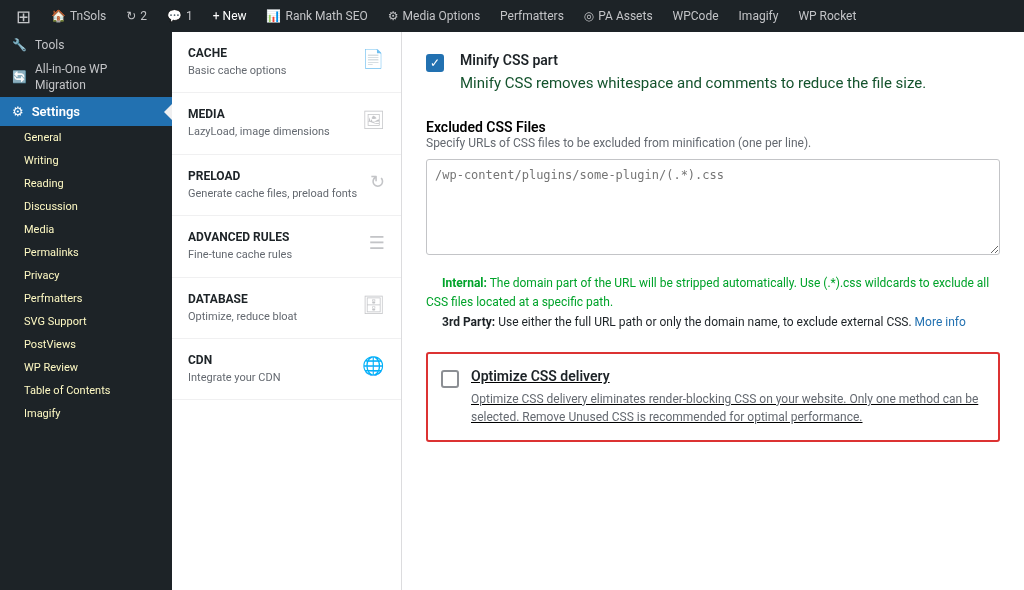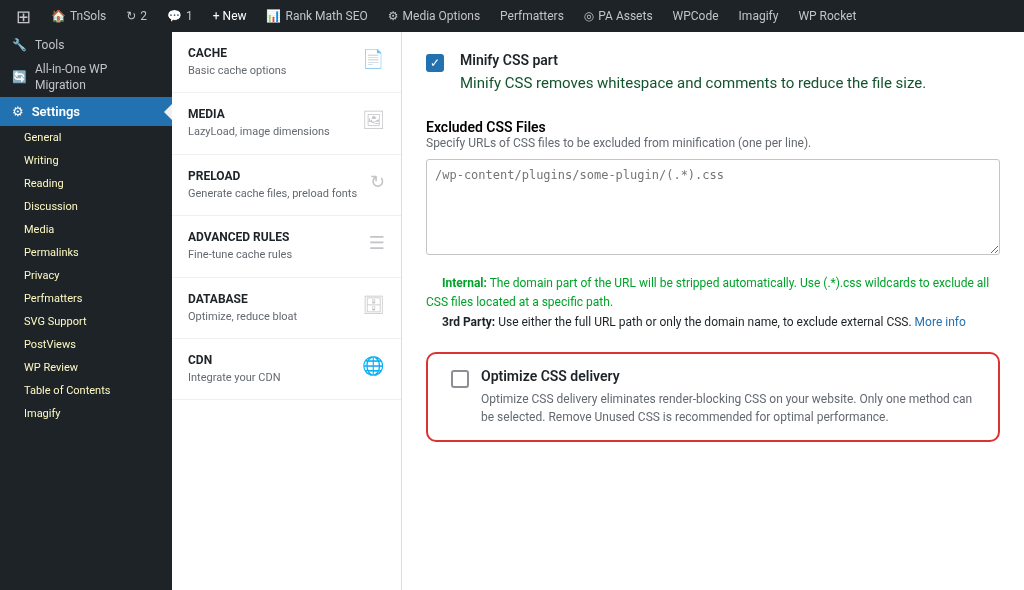--- a/index.html
+++ b/index.html
@@ -217,26 +217,27 @@
       margin-bottom: 20px;
       color: #1d2327;
     }
     .info-text .green { color: #00a32a; }
     .info-text .label-bold { font-weight: 700; padding-left: 16px; }
     .info-text a { color: #2271b1; text-decoration: none; }
 
     
     .optimize-box {
       border: 2px solid #dc3232;
-      border-radius: 10px;
-      padding: 14px 23px;
+      border-radius: 3px;
+      padding: 14px 13px;
       display: flex;
       align-items: flex-start;
       gap: 12px;
       background: #fff;
+      text-decoration: underline;
     }
     .optimize-box-text {}
     .optimize-box-title {
       font-weight: 600;
       font-size: 14px;
       color: #1d2327;
       margin-bottom: 6px;
     }
     .optimize-box-desc {
       font-size: 12px;

